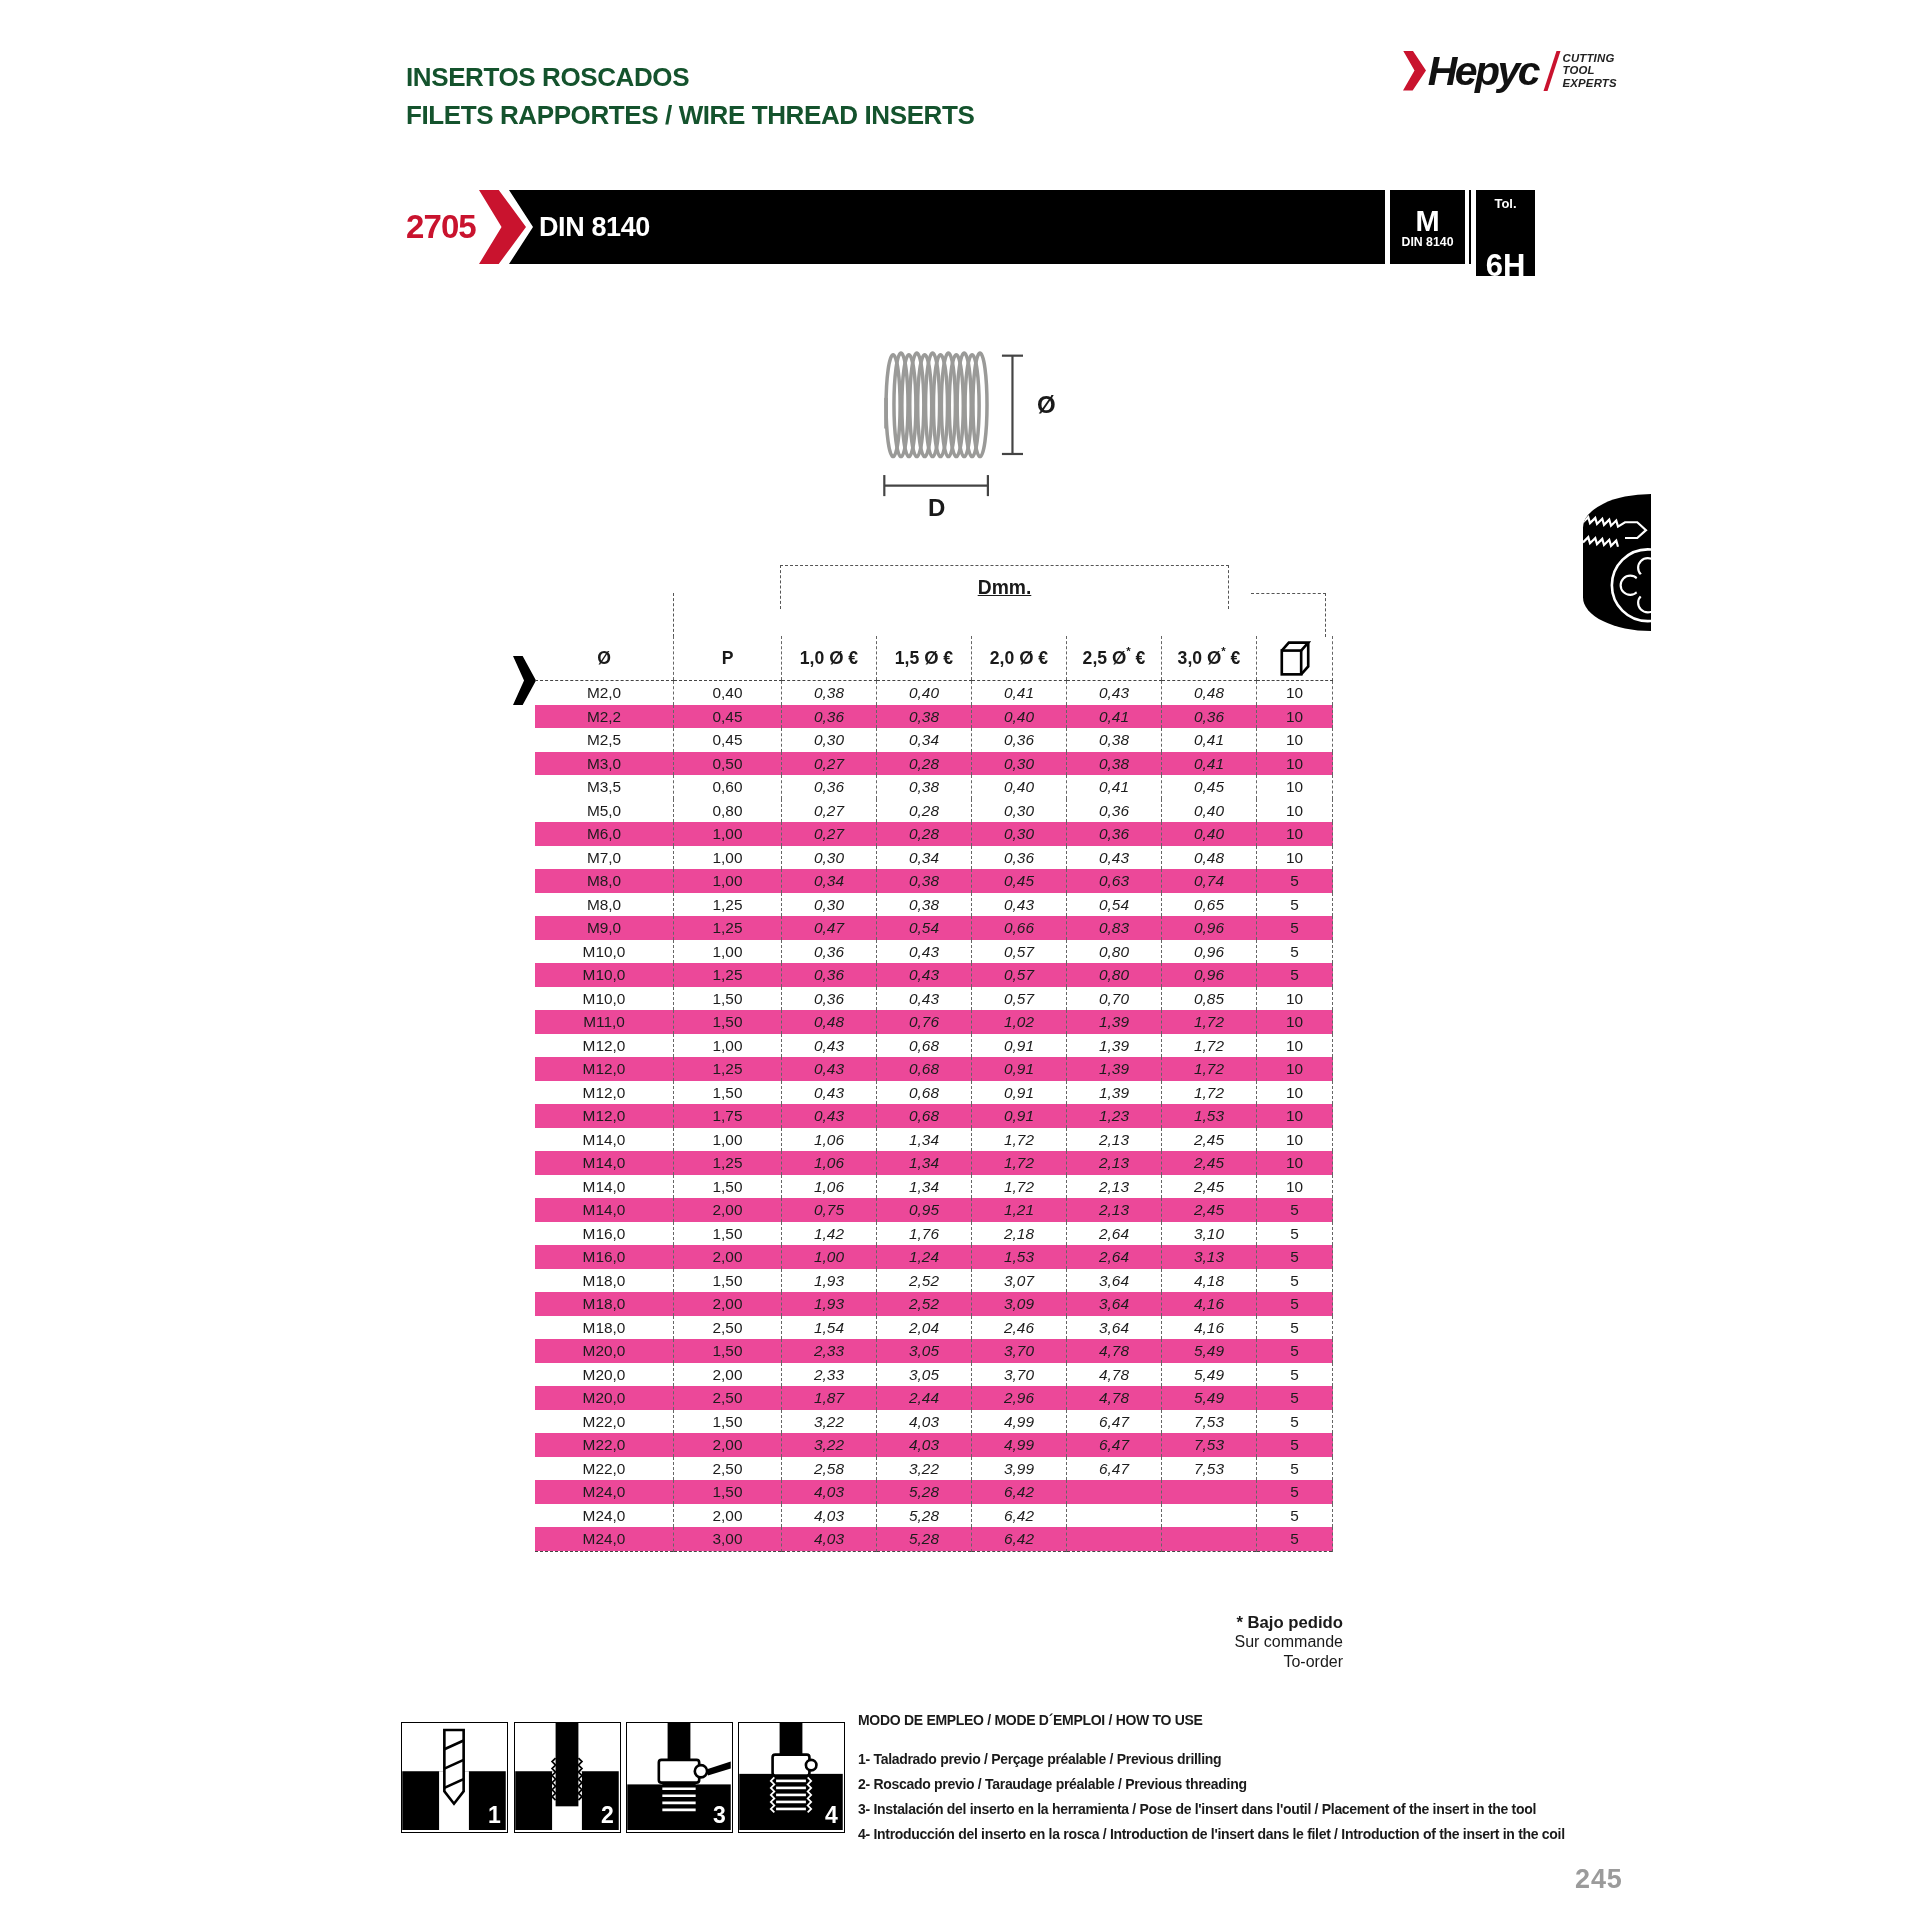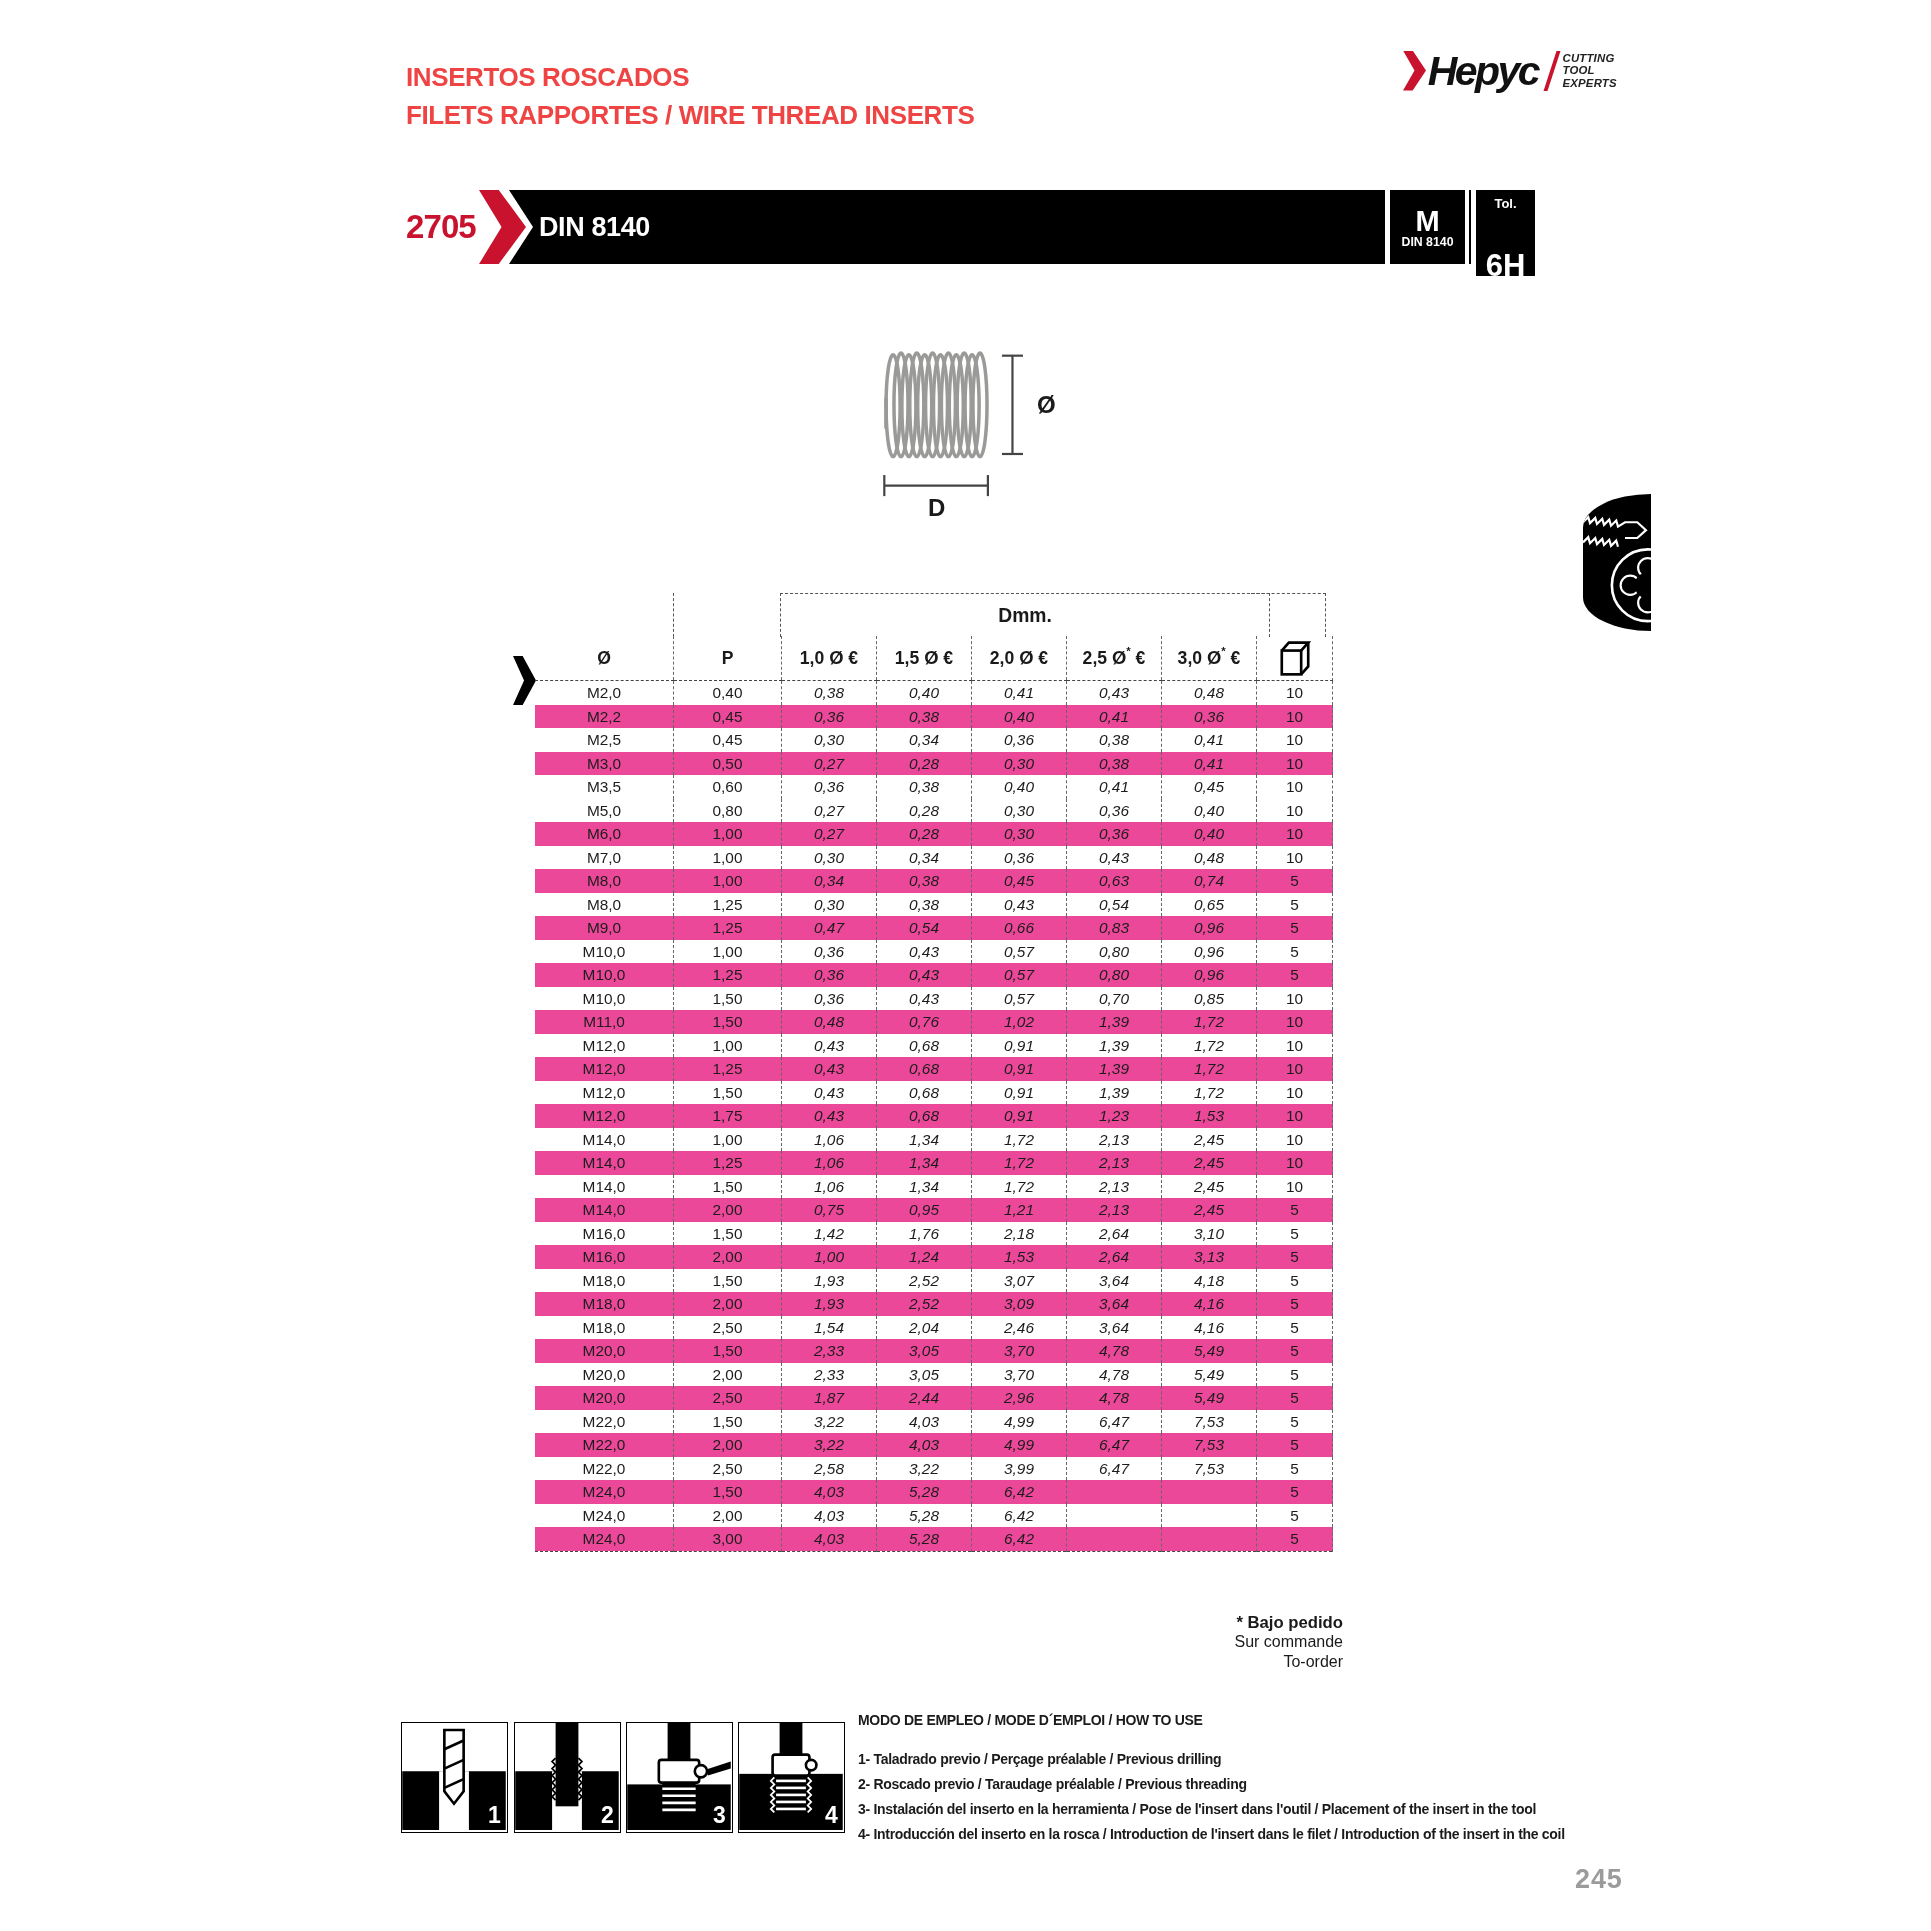--- a/index.html
+++ b/index.html
@@ -1,20 +1,20 @@
 <!DOCTYPE html>
 <html style="font-size:14px"><head>
 <meta charset="utf-8">
 <style>
   html,body{margin:0;padding:0;background:#fff;}
   body{width:1931px;height:1931px;position:relative;font-family:"Liberation Sans",sans-serif;color:#1a1a1a;}
   .abs{position:absolute;}
 
   
-  .title{left:406px;top:58px;line-height:38px;font-size:26px;font-weight:bold;color:#ef4444;letter-spacing:-0.4px;}
+  .title{left:406px;top:58px;line-height:38px;font-size:26px;font-weight:bold;color:#14532d;letter-spacing:-0.4px;}
 
   
   .logo{left:1403px;top:46px;height:49px;display:flex;align-items:center;}
   .logo-chev{width:23px;height:40px;background:#c9132e;clip-path:polygon(0 0,42% 0,100% 50%,42% 100%,0 100%,50% 50%);margin-right:1.8px;}
   .logo-word{font-size:41px;font-weight:bold;font-style:italic;letter-spacing:-2.6px;color:#111;line-height:40px;}
   .logo-slash{width:3.5px;height:40px;background:#c9132e;transform:skewX(-18deg);margin:0 8.8px 0 12.3px;}
   .logo-tag{font-size:11.4px;font-weight:bold;font-style:italic;line-height:12.3px;color:#222;letter-spacing:0.2px;}
 
   
   .banner-code{left:406px;top:190px;height:74px;display:flex;align-items:center;font-size:33px;font-weight:bold;color:#c9132e;letter-spacing:-0.9px;}
@@ -30,21 +30,21 @@
   .tolbox .grade{font-size:31px;font-weight:bold;line-height:32px;margin-top:39px;}
 
   
   .diagram{left:865px;top:345px;}
   .dim-label{font-weight:bold;font-size:24px;}
 
   
   .tab-icon{left:1583px;top:494px;width:68px;height:137px;background:#000;border-radius:137px 0 0 137px/68px 0 0 68px;overflow:hidden;}
 
   
-  .dmm-box{left:780px;top:593px;width:490px;height:44px;border-top:0.9px dashed #555;border-left:0.9px dashed #555;border-right:0.9px dashed #555;box-sizing:border-box;display:flex;align-items:center;justify-content:center;font-size:19.3px;font-weight:bold;}
+  .dmm-box{left:780px;top:565px;width:449px;height:44px;border-top:0.9px dashed #555;border-left:0.9px dashed #555;border-right:0.9px dashed #555;box-sizing:border-box;display:flex;align-items:center;justify-content:center;font-size:19.3px;font-weight:bold;text-decoration:underline;}
   .qty-topline{left:1251px;top:593px;width:75px;height:0.9px;border-top:0.9px dashed #555;}
   .vext{top:593px;width:0.9px;height:44px;border-left:0.9px dashed #555;}
 
   
   .tblwrap{left:535px;top:636px;}
   table.price{border-collapse:collapse;table-layout:fixed;border-bottom:0.9px dashed #444;}
   table.price th,table.price td{padding:0;margin:0;}
   th.c-d,td.c-d{width:138px;}
   th.c-p,td.c-p{width:107px;border-left:0.9px dashed #666;}
   th.price-h,td.c-price{width:94px;border-left:0.9px dashed #666;}

